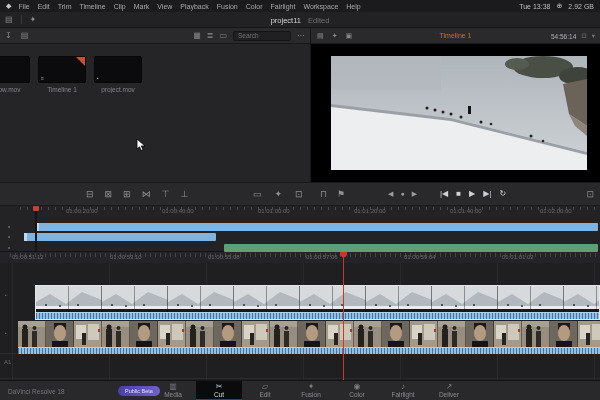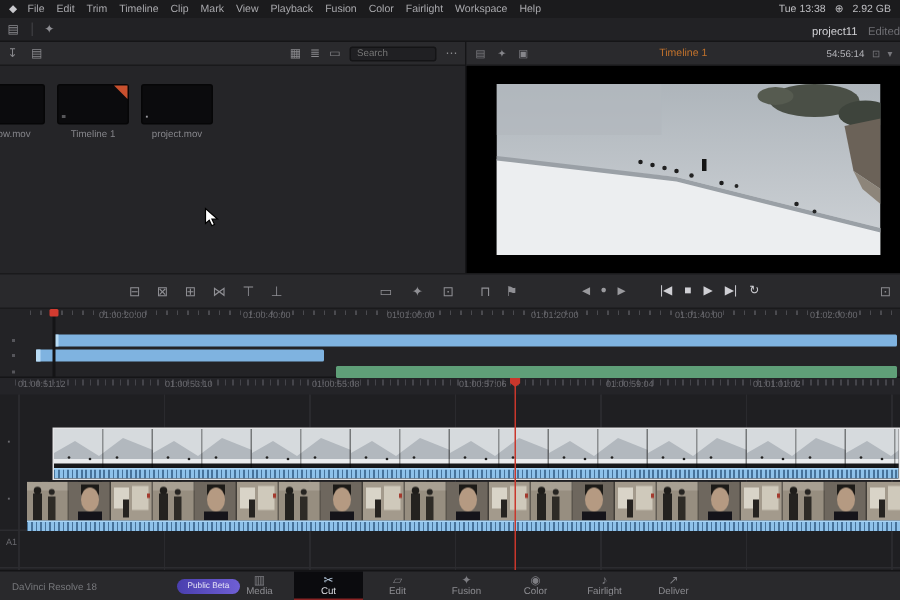--- a/index.html
+++ b/index.html
@@ -12,21 +12,21 @@
             display:flex; align-items:center; padding:0 6px; color:#a9a9ad; font-size:7px; }
   .sysbar .appico { color:#c8c8cc; font-size:7px; margin-right:7px; }
   .sysbar .menu-item { margin-right:8px; cursor:default; }
   .sysbar .tray { margin-left:auto; display:flex; align-items:center; gap:6px; color:#bfbfc3; }
 
   
   .appheader { position:absolute; left:0; top:12px; width:600px; height:16px; background:#222225;
                border-bottom:1px solid #151517; }
   .appheader .hicons { position:absolute; left:5px; top:3px; display:flex; gap:8px; color:#8d8d92; font-size:8px; }
   .appheader .hsep { width:1px; height:9px; background:#39393d; }
-  .appheader .title { position:absolute; left:0; right:0; top:4px; text-align:right; font-size:7.5px; }
+  .appheader .title { position:absolute; left:0; right:0; top:4px; text-align:center; font-size:7.5px; }
   .appheader .pname { color:#d2d2d6; }
   .appheader .pstate { color:#6f6f74; margin-left:5px; }
 
   
   .left-panel { position:absolute; left:0; top:28px; width:310px; height:162px; background:#252528; }
   .mp-toolbar { position:absolute; left:0; top:0; width:310px; height:16px; background:#2a2a2d;
                 border-bottom:1px solid #19191b; display:flex; align-items:center; padding:0 5px;
                 color:#8a8a8e; font-size:8px; }
   .mp-toolbar .lft { display:flex; gap:9px; }
   .mp-toolbar .rgt { margin-left:auto; display:flex; align-items:center; gap:6px; }

